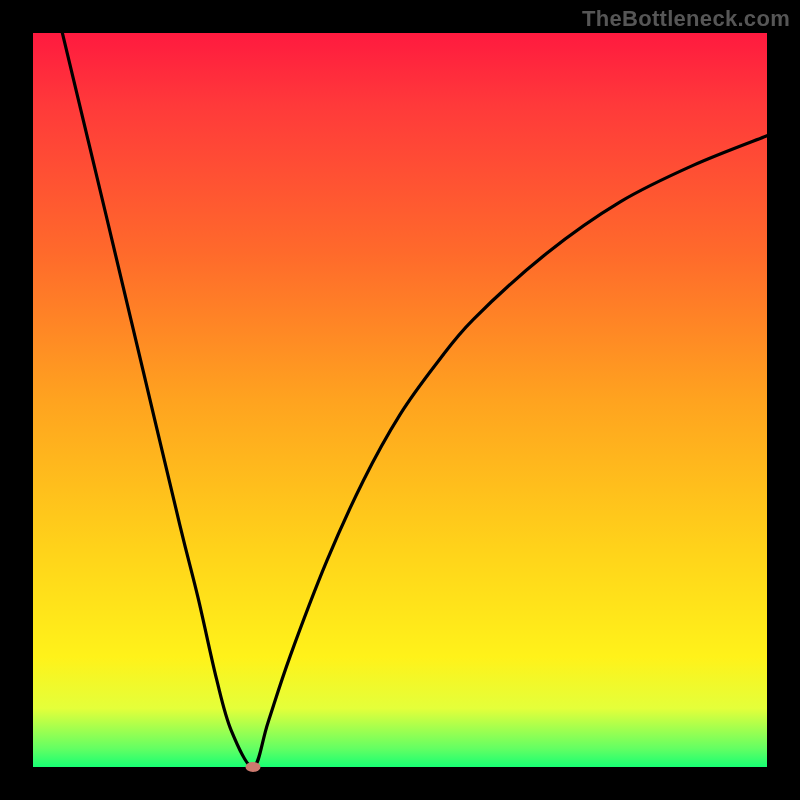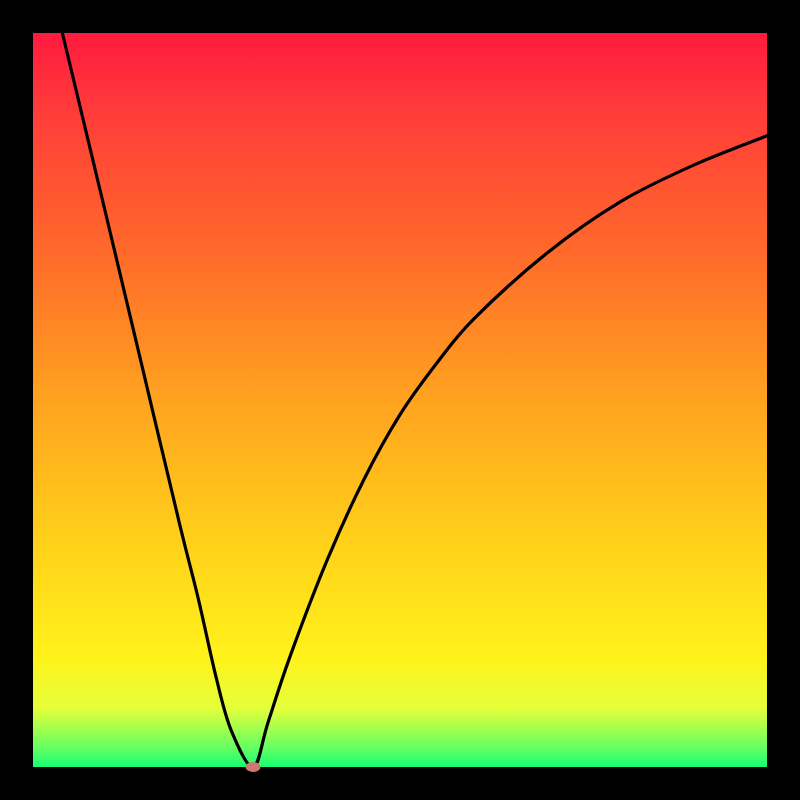--- a/index.html
+++ b/index.html
@@ -58,19 +58,20 @@
     height: 10px;
     border-radius: 50%;
     background: #cc7a6f;
     transform: translate(-50%, -50%);
   }
 </style>
 </head>
 <body>
 
 <div class="frame">
+  <div class="watermark">TheBottleneck.com</div>
   <div class="plot-area">
     <svg class="curve" viewBox="0 0 734 734" preserveAspectRatio="none">
       <path fill="none" stroke="#000" stroke-width="3.2" stroke-linejoin="round" stroke-linecap="round" d="M 29.36 0 C 36.7 30.583333333333332, 59.94333333333334 127.22666666666666, 73.4 183.5 C 86.85666666666667 239.77333333333334, 97.86666666666666 286.26, 110.1 337.64 C 122.33333333333333 389.02, 137.625 453.8566666666666, 146.8 491.78 C 155.97500000000002 529.7033333333334, 159.03333333333333 539.49, 165.15 565.1800000000001 C 171.26666666666668 590.8700000000001, 177.995 623.9, 183.5 645.92 C 189.005 667.9399999999999, 192.06333333333333 682.6199999999999, 198.18 697.3 C 204.29666666666668 711.98, 214.08333333333331 735.2233333333334, 220.2 734 C 226.31666666666666 732.7766666666666, 228.76333333333332 708.3100000000001, 234.88 689.96 C 240.99666666666667 671.61, 247.11333333333332 650.8133333333333, 256.9 623.9 C 266.68666666666667 596.9866666666667, 281.3666666666667 557.84, 293.6 528.48 C 305.83333333333337 499.12, 318.06666666666666 472.2066666666667, 330.3 447.74 C 342.53333333333336 423.2733333333333, 354.76666666666665 401.25333333333333, 367 381.68 C 379.23333333333335 362.1066666666667, 391.4666666666667 346.20333333333326, 403.70000000000005 330.29999999999995 C 415.9333333333334 314.39666666666665, 422.05 304.60999999999996, 440.4 286.26 C 458.74999999999994 267.91, 489.33333333333326 239.7733333333334, 513.8 220.20000000000005 C 538.2666666666667 200.6266666666667, 562.7333333333333 183.49999999999994, 587.2 168.81999999999994 C 611.6666666666667 154.13999999999993, 636.1333333333333 143.13, 660.6 132.12 C 685.0666666666667 121.11000000000001, 721.7666666666667 107.65333333333332, 734 102.75999999999999"></path>
     </svg>
     <div class="dot" style="left: 220.2px; top: 734px;"></div>
   </div>
 </div>
 
 </body></html>

